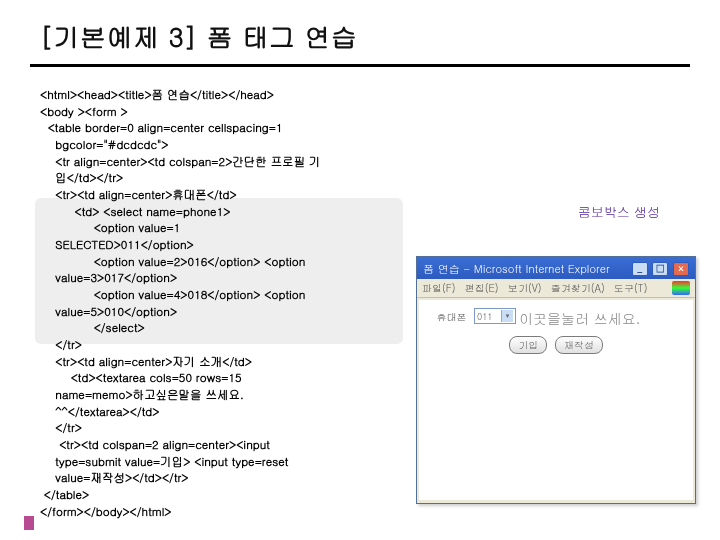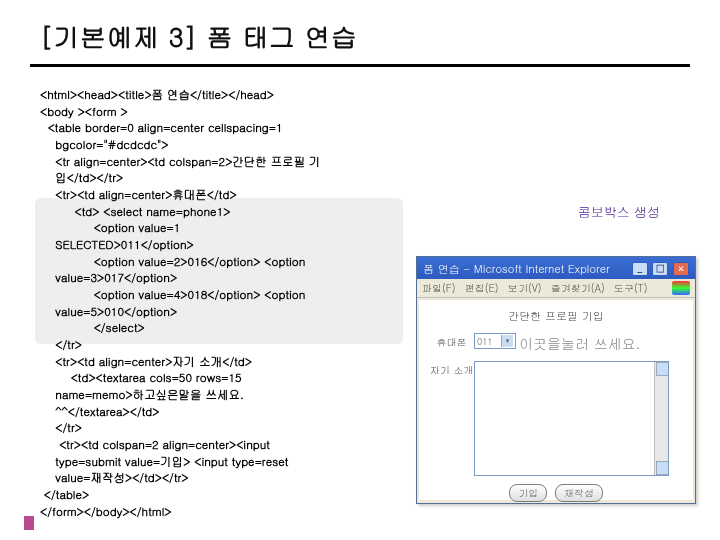--- a/index.html
+++ b/index.html
@@ -229,36 +229,28 @@
     <span class="menu-items">
       <span>파일(F)</span>
       <span>편집(E)</span>
       <span>보기(V)</span>
       <span>즐겨찾기(A)</span>
       <span>도구(T)</span>
     </span>
     <span class="ie-flag"></span>
   </div>
   <div class="browser-content">
-    <div class="profile-title">간단한 프로필 기입</div>
     <div class="row">
       <label>휴대폰</label>
       <span class="select-look">
         <span>011</span>
         <span class="arrow">▾</span>
       </span>
       <span style="font-size:14px;color:#888;">이곳을눌러 쓰세요.</span>
     </div>
-    <div class="row">
-      <label>자기 소개</label>
-      <div class="textarea-look">
-        <span></span>
-        <div class="scrollbar-v"></div>
-      </div>
-    </div>
     <div class="btn-row">
       <span class="btn-look">기입</span>
       <span class="btn-look">재작성</span>
     </div>
   </div>
 </div>
 
 <div class="end-marker"></div>
 
 </body></html>

